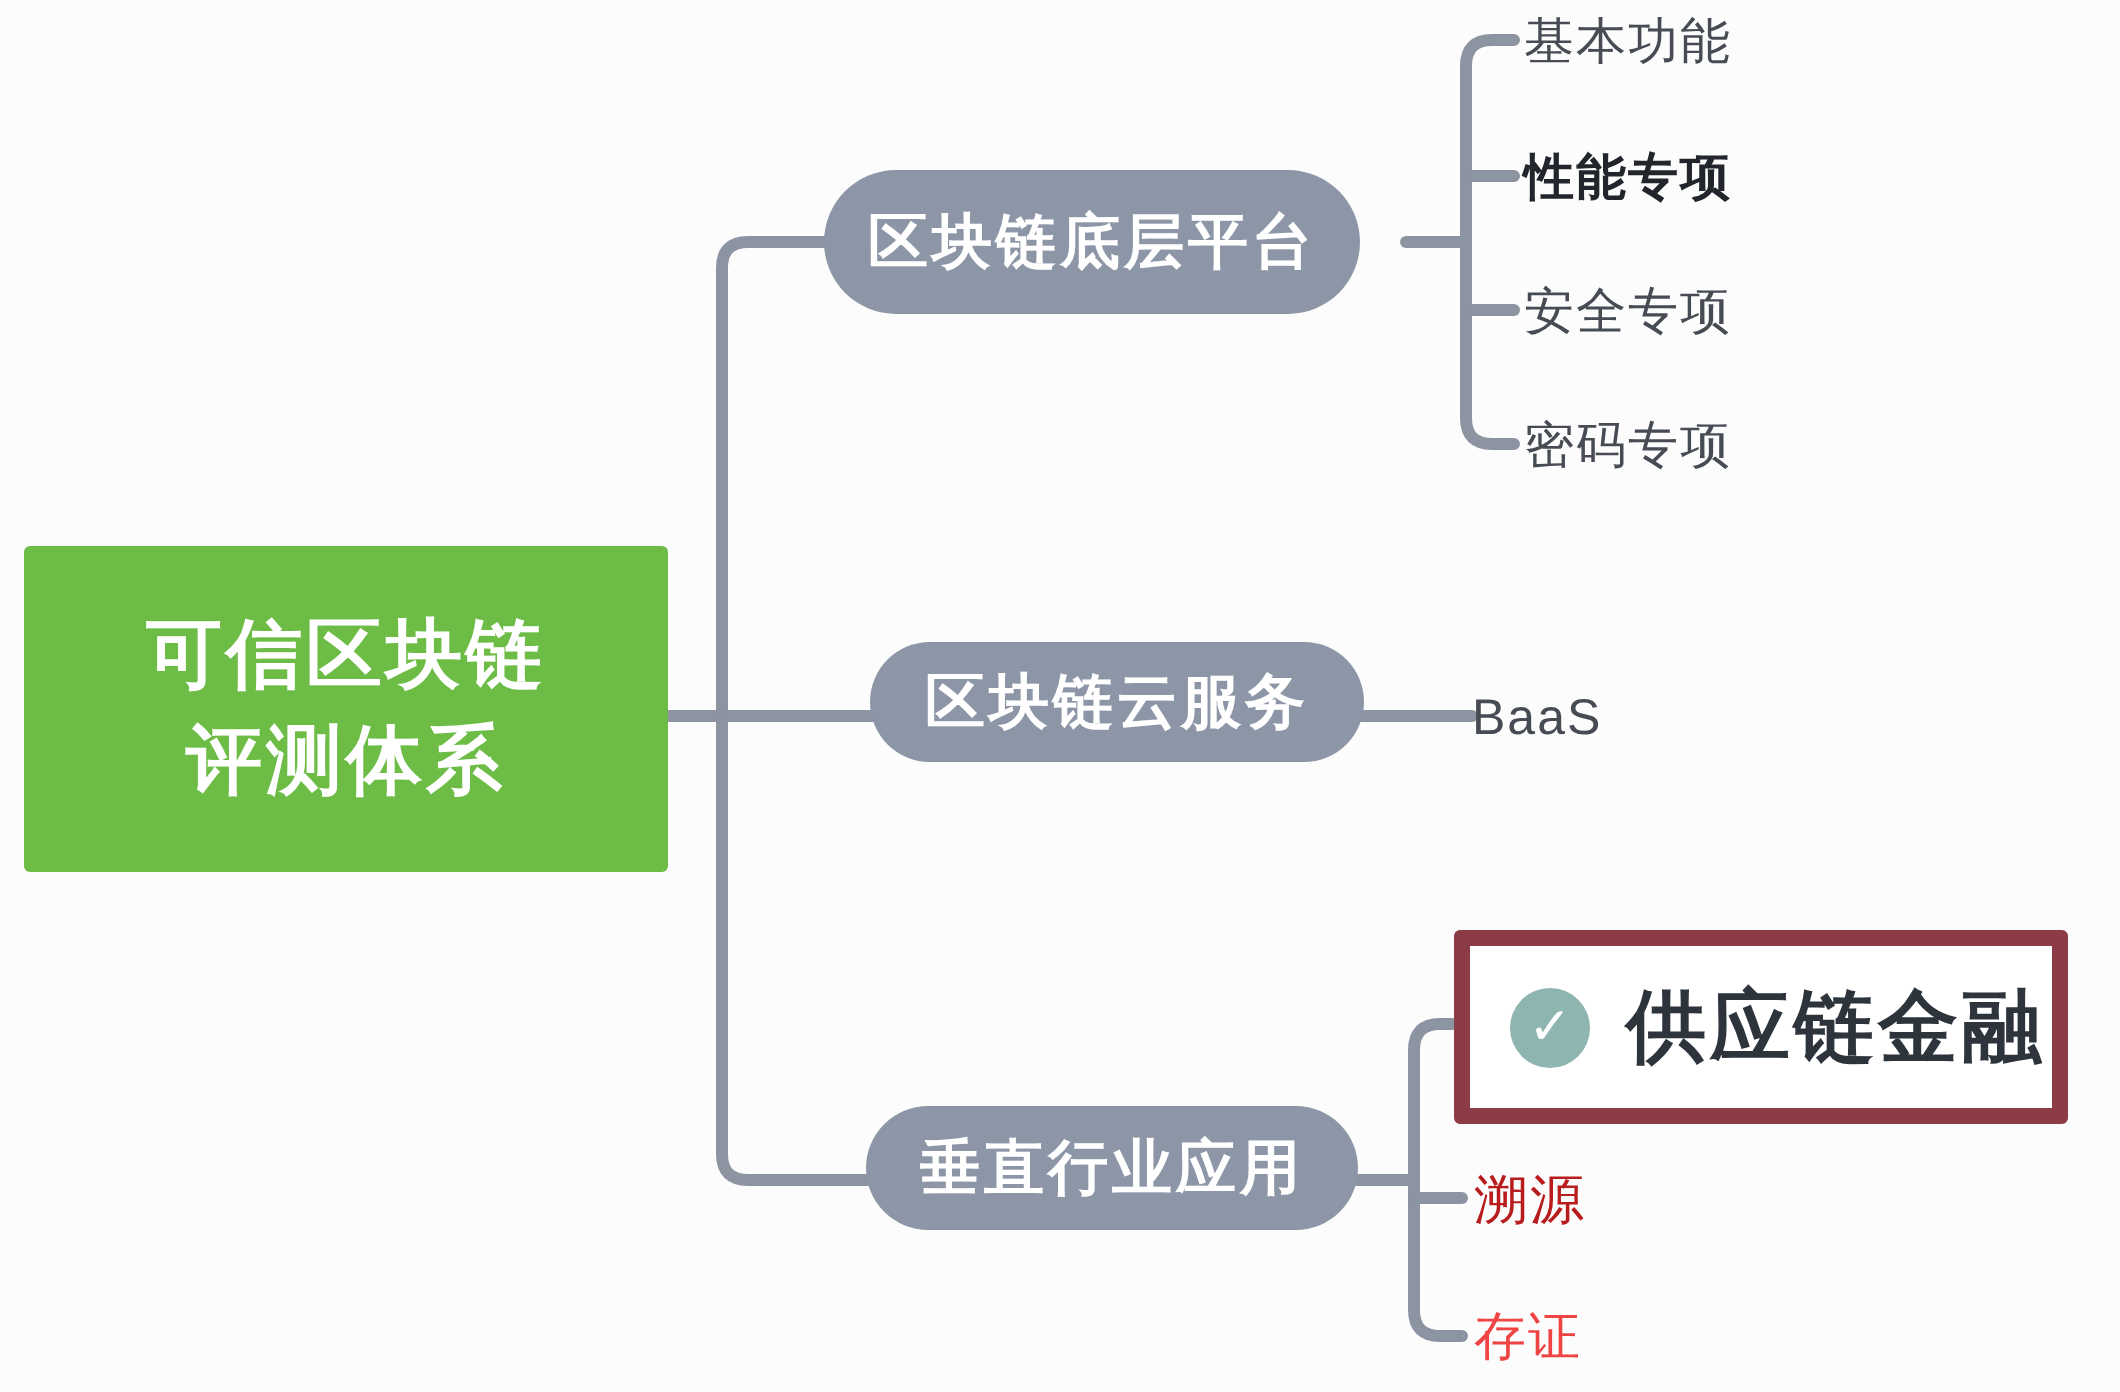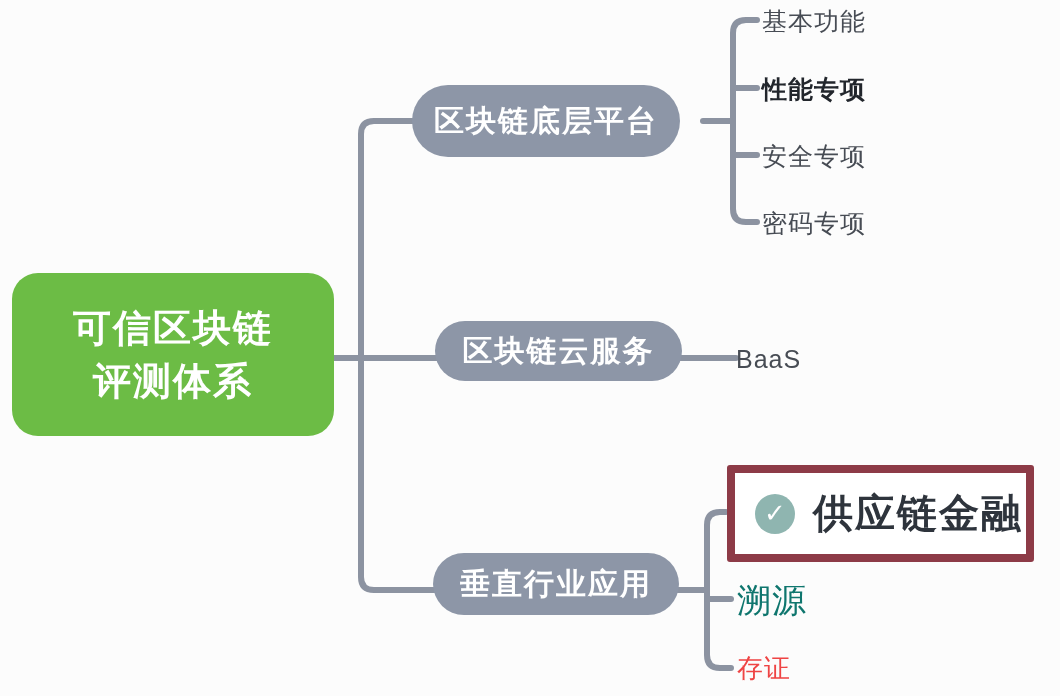--- a/index.html
+++ b/index.html
@@ -28,21 +28,21 @@
   svg.connectors path{
     fill:none;
     stroke:var(--line_gray);
     stroke-width:6;
     stroke-linecap:round;
   }
   .node{position:absolute;display:flex;align-items:center;justify-content:center;}
   .root-node{
     left:12px;top:273px;width:322px;height:163px;
     background:var(--root_green);
-    border-radius:26px;
+    border-radius:3px;
     flex-direction:column;
     color:var(--node_text);
     font-size:38px;font-weight:bold;letter-spacing:2px;
     line-height:1.38;
   }
   .pill{
     background:var(--node_gray);
     border-radius:40px;
     color:var(--node_text);
     font-size:30px;font-weight:600;letter-spacing:2px;
@@ -58,21 +58,21 @@
     line-height:30px;
     white-space:nowrap;
     letter-spacing:1px;
   }
   .leaf-bold{color:var(--leaf_text_dark);font-weight:bold;}
   .leaf-basic{left:762px;top:6px;}
   .leaf-perf{left:762px;top:74px;}
   .leaf-sec{left:762px;top:141px;}
   .leaf-crypto{left:762px;top:208px;}
   .leaf-baas{left:736px;top:344px;}
-  .leaf-trace{left:737px;top:585px;font-size:34px;color:#0f766e;}
+  .leaf-trace{left:737px;top:585px;font-size:27px;color:#b91c1c;}
   .leaf-deposit{left:737px;top:653px;font-size:26px;color:#ef4444;}
   .highlight-node{
     position:absolute;
     left:727px;top:465px;width:307px;height:97px;
     background:#FFFFFF;
     border:8px solid var(--highlight_border);
     border-radius:3px;
     display:flex;align-items:center;
     padding-left:20px;
     gap:18px;

